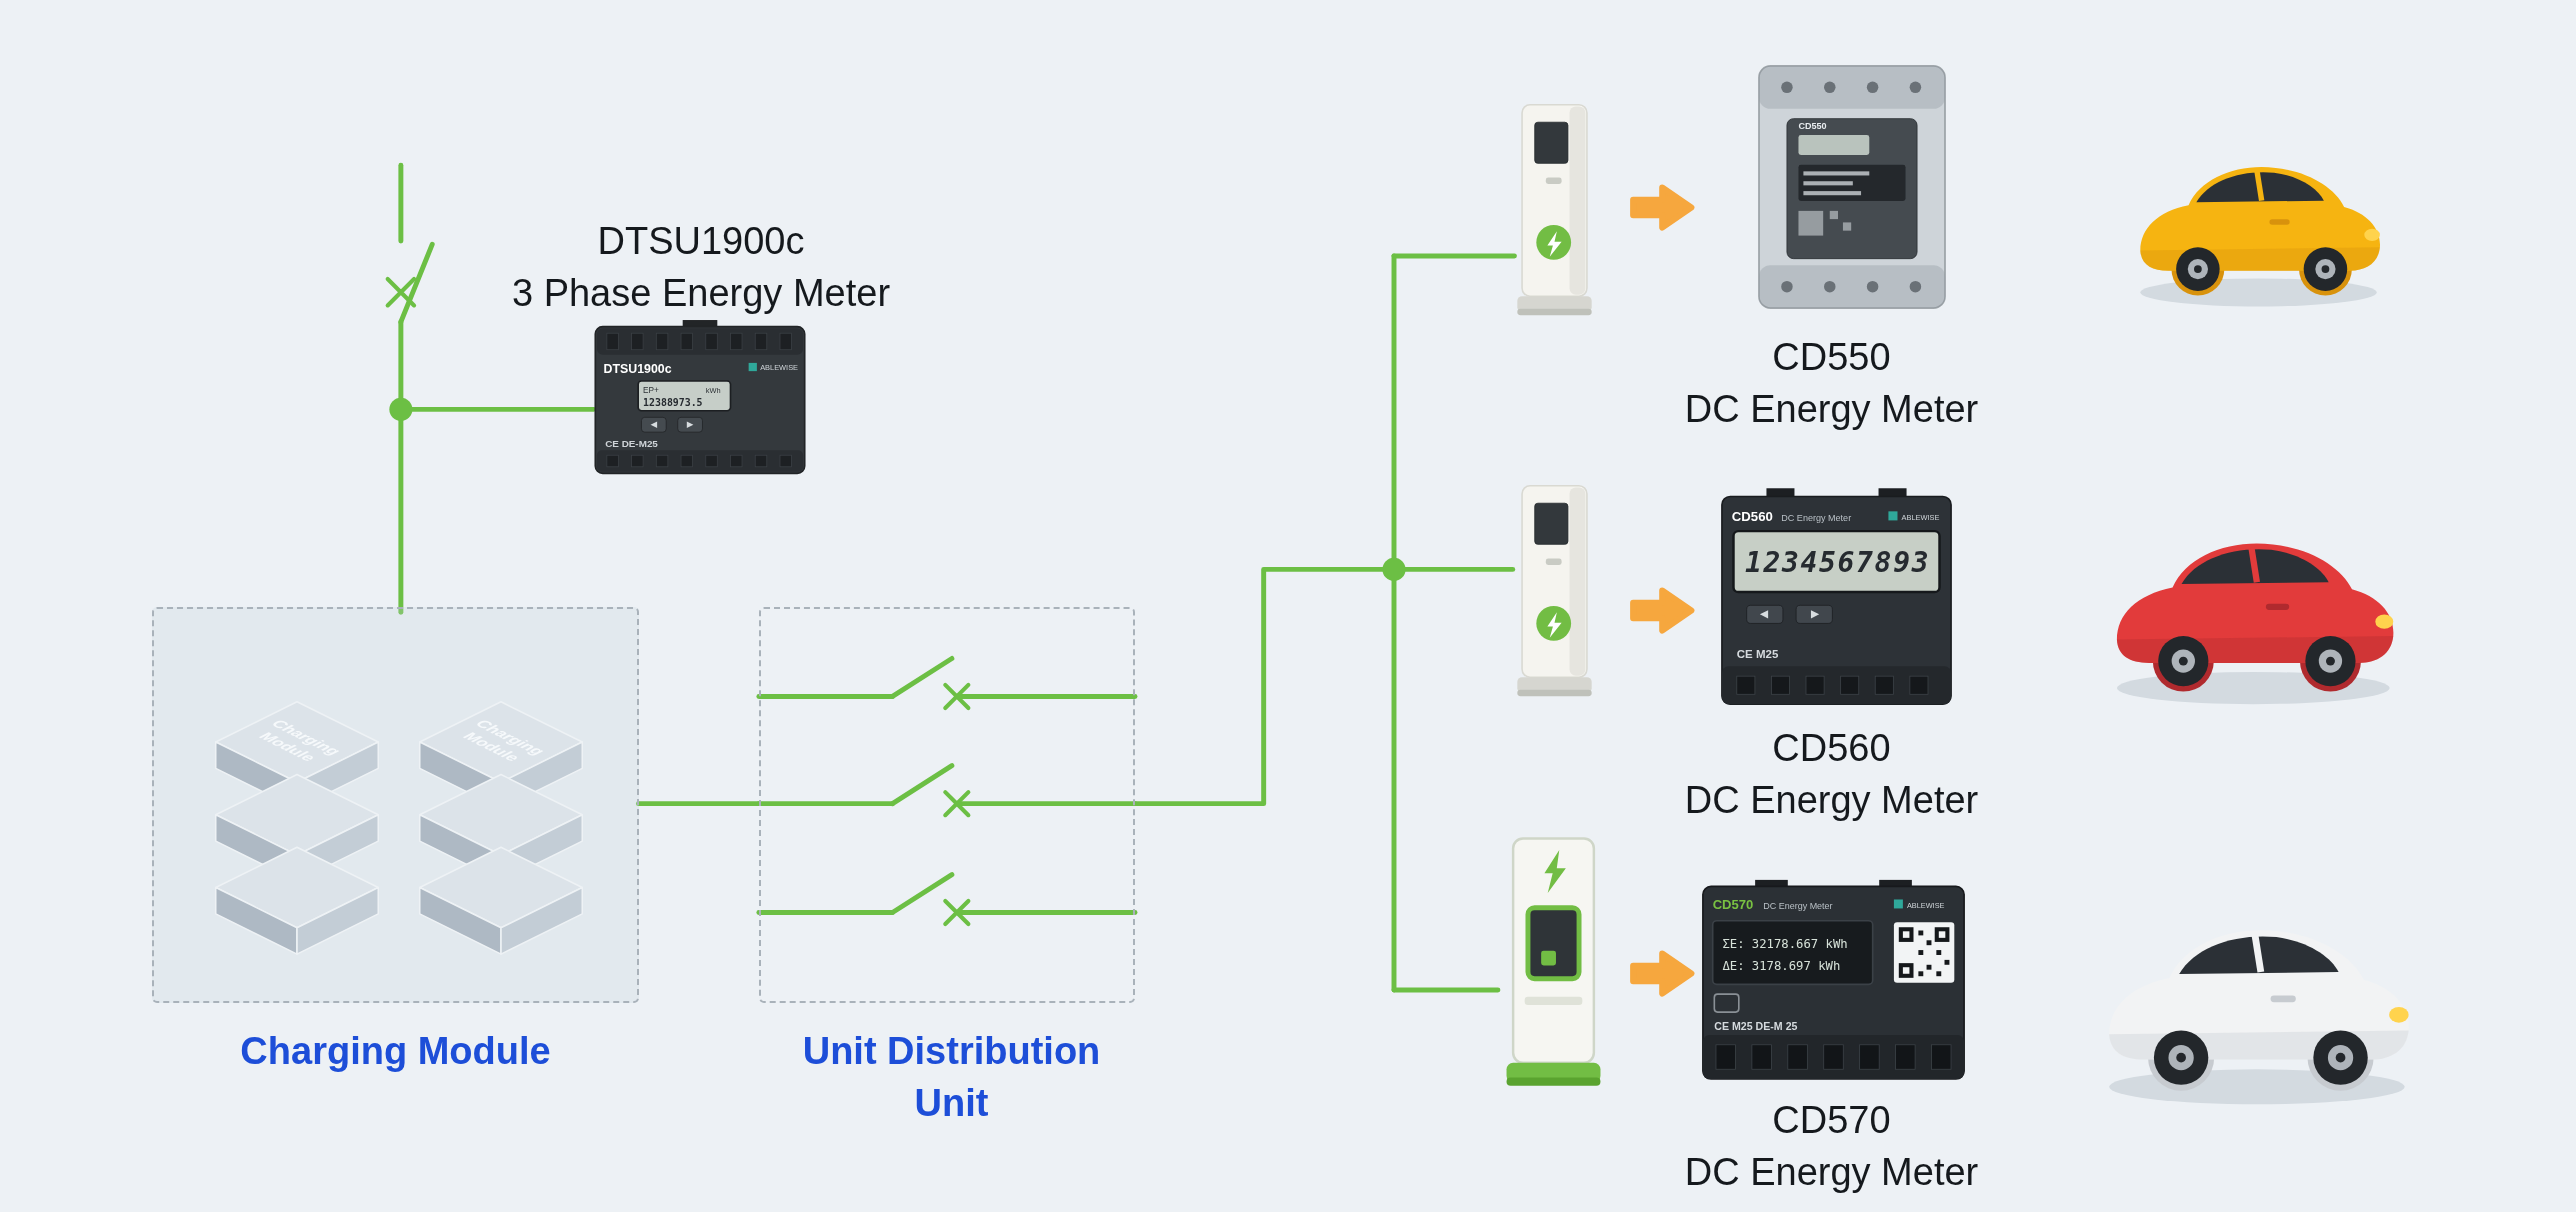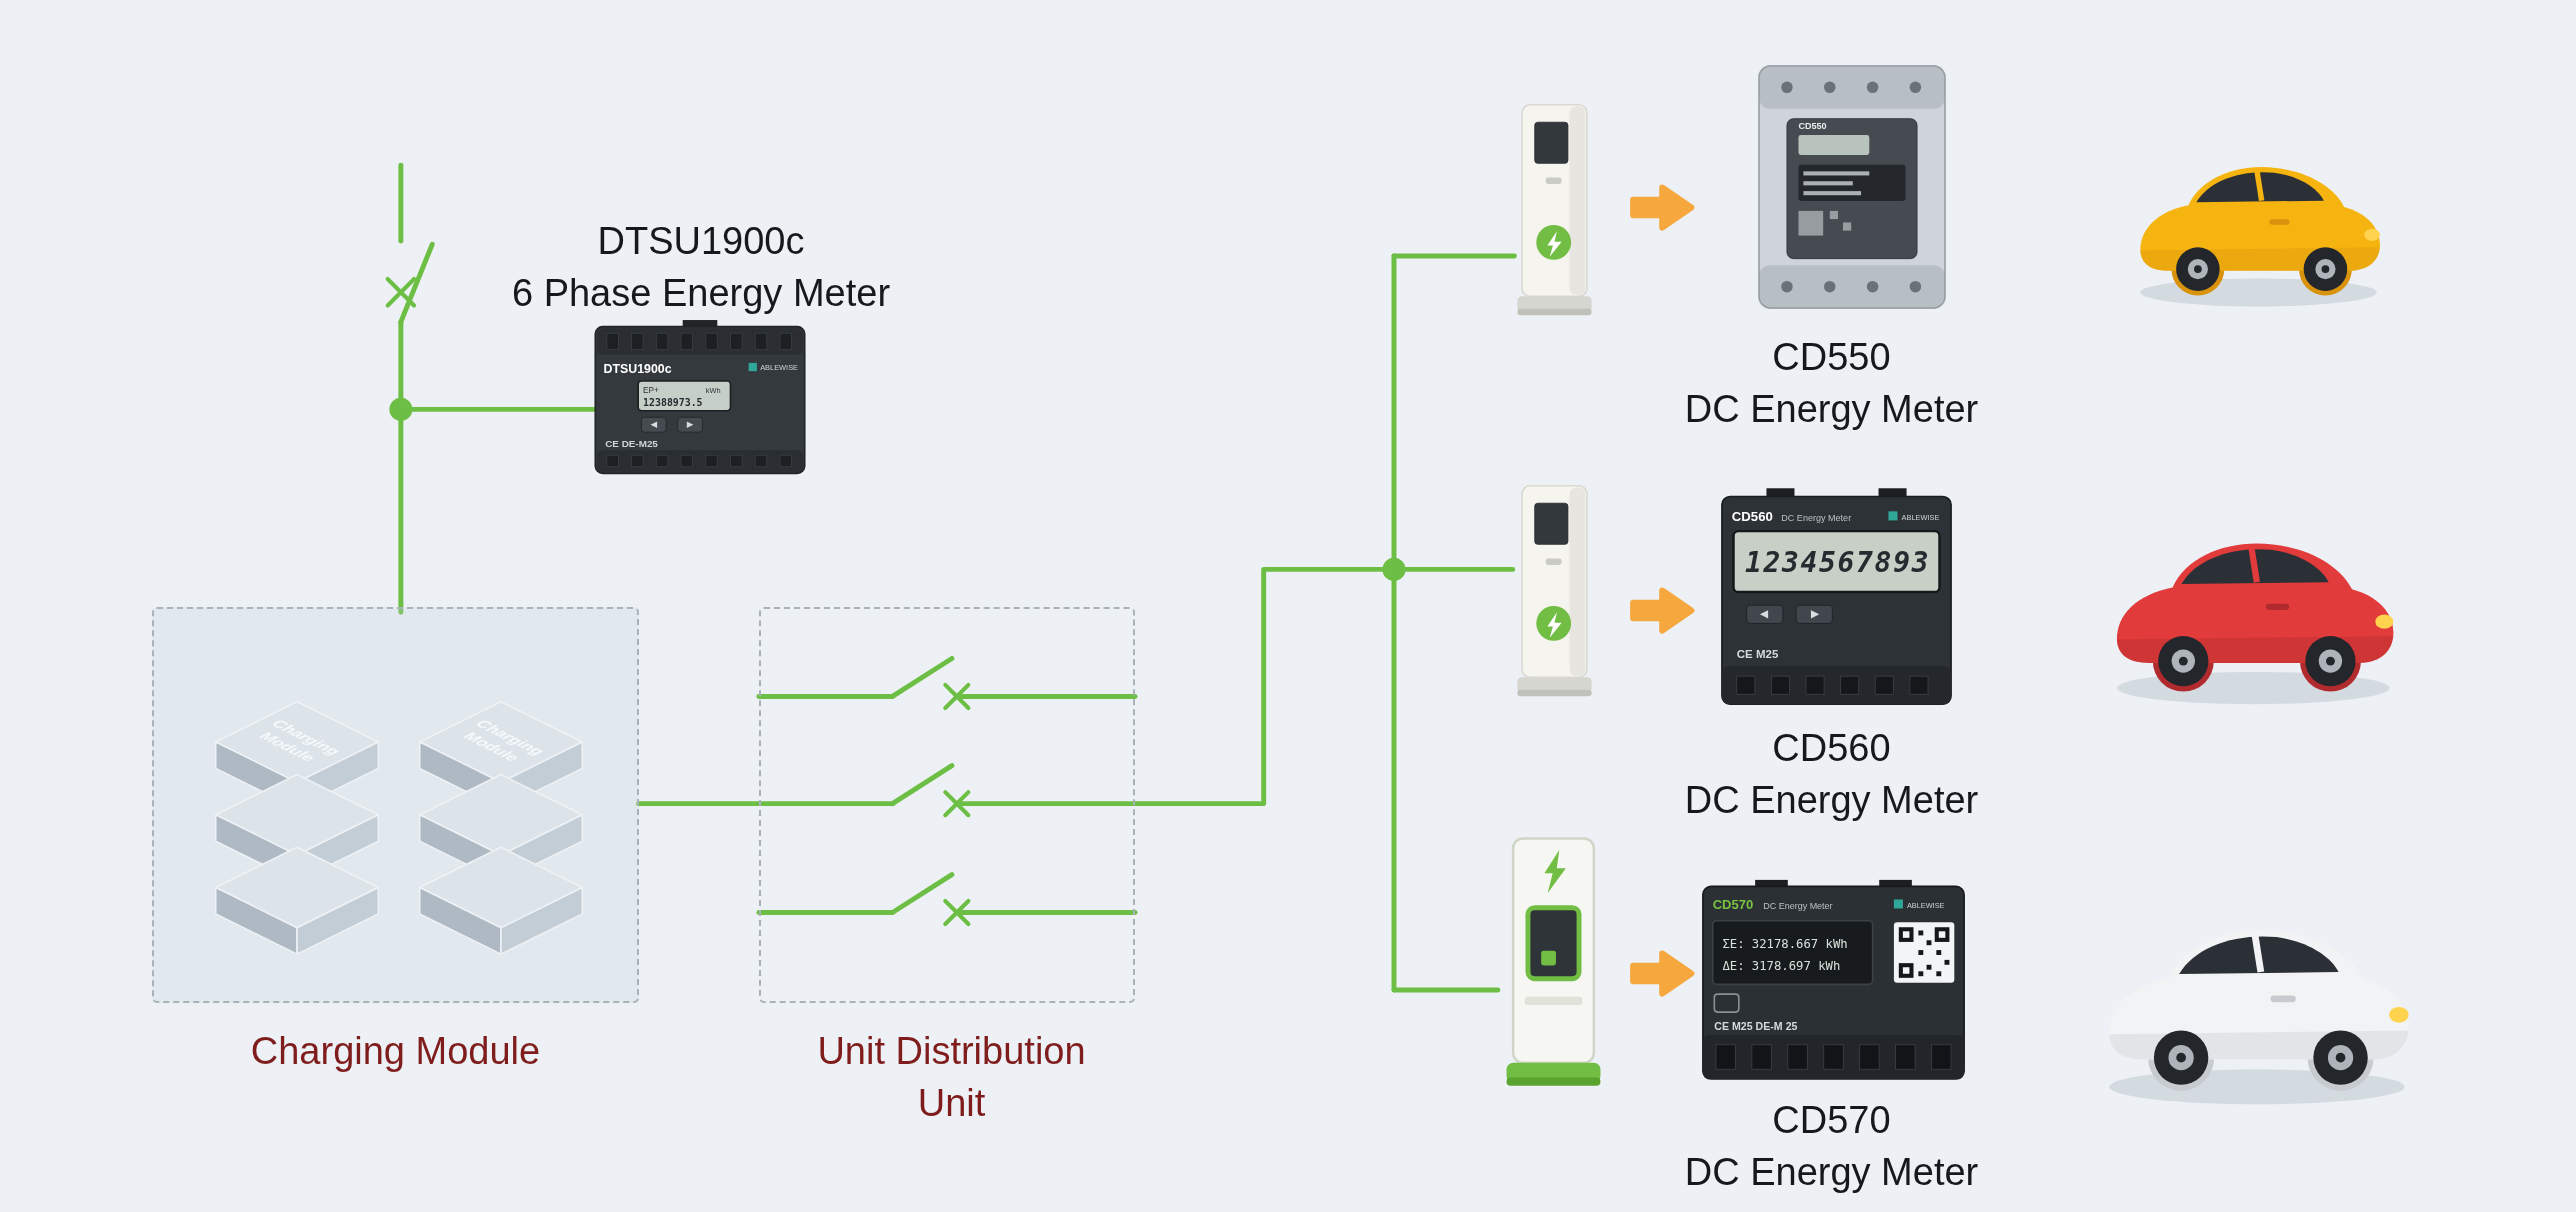--- a/index.html
+++ b/index.html
@@ -1,18 +1,18 @@
 <!DOCTYPE html>
 <html style="font-size:13px"><head>
 <meta charset="utf-8">
 <style>
   html,body{margin:0;padding:0;background:#edf1f5;font-family:"Liberation Sans",sans-serif;}
   .stage{position:relative;width:2576px;height:1213px;background:#edf1f5;overflow:hidden;}
   .abs{position:absolute;}
-  .caption{text-align:center;color:#7f1d1d;font-size:38px;line-height:1.36;font-weight:400;}
+  .caption{text-align:center;color:#1d4ed8;font-size:38px;line-height:1.36;font-weight:700;}
   .caption.dark{color:#15191d;font-weight:500;}
   .dashed-box{border:2.5px dashed #a9b2ba;border-radius:5px;box-sizing:border-box;}
   .charging-fill{background:rgba(197,210,221,0.25);}
   svg text{font-family:"Liberation Sans",sans-serif;}
   .mono{font-family:"DejaVu Sans Mono",monospace;}
 </style>
 </head>
 <body>
 
 <div class="stage">
@@ -48,21 +48,21 @@
       <path d="M1690,310 H1836"></path>
       <path d="M1690,690 H1834"></path>
       <path d="M1690,1200 H1816"></path>
     </g>
     <circle cx="486" cy="496" r="14" fill="#6cbf44"></circle>
     <circle cx="1690" cy="690" r="14" fill="#6cbf44"></circle>
   </svg>
 
   <div class="abs caption dark" style="left:429px;top:216px;width:544px;">
     <div>DTSU1900c</div>
-    <div>6 Phase Energy Meter</div>
+    <div>3 Phase Energy Meter</div>
   </div>
 
   <svg class="abs" style="left:592px;top:320px;" width="216" height="160" viewBox="0 0 262 194">
     <rect x="110" y="0" width="42" height="12" fill="#222527"></rect>
     <rect x="4" y="8" width="254" height="178" rx="9" fill="#34393d" stroke="#212426" stroke-width="2"></rect>
     <rect x="6" y="10" width="250" height="32" rx="7" fill="#2a2e32"></rect>
     <g fill="#1d2023" stroke="#3a3f44" stroke-width="1">
       <rect x="18" y="16" width="14" height="20"></rect>
         <rect x="48" y="16" width="14" height="20"></rect>
       <rect x="78" y="16" width="14" height="20"></rect>

